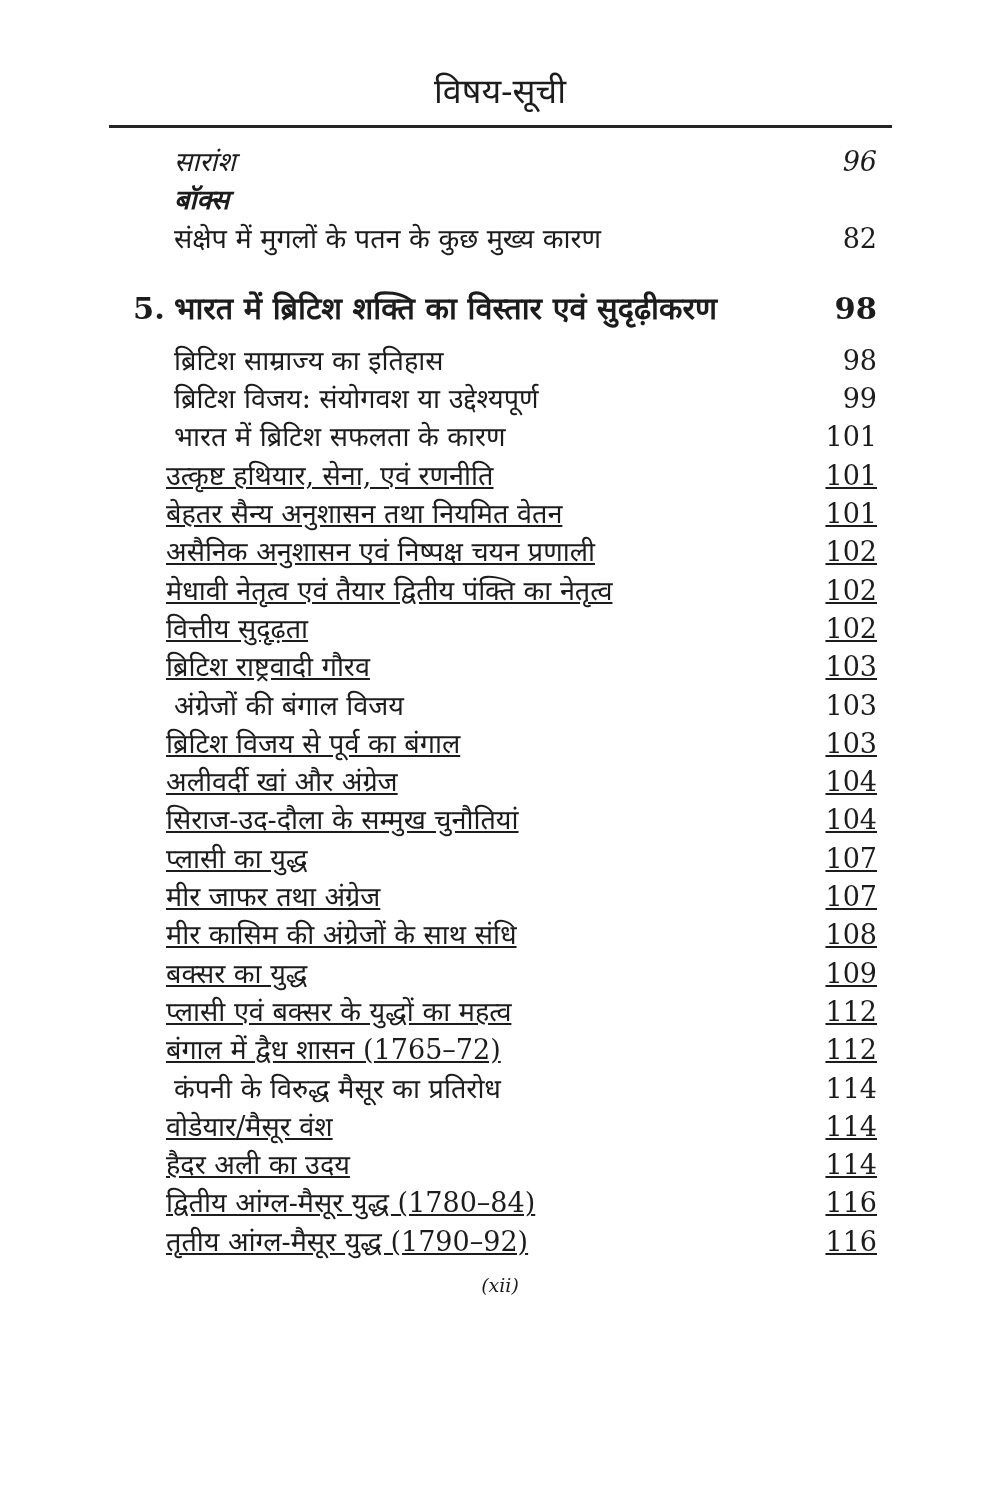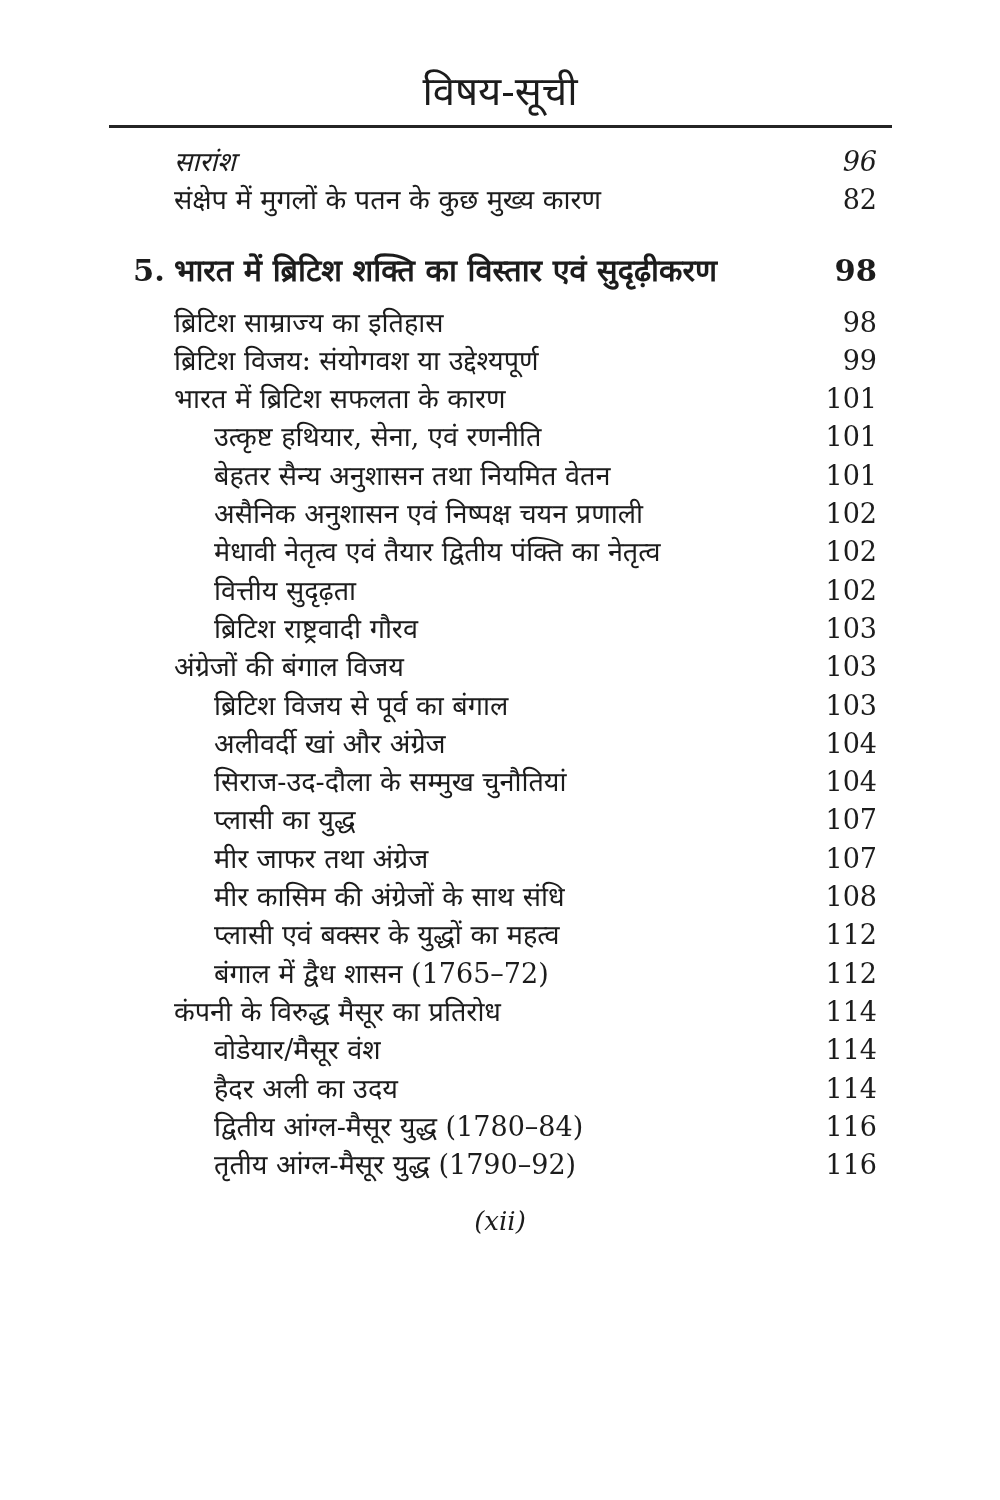--- a/index.html
+++ b/index.html
@@ -10,21 +10,21 @@
     margin: 0 auto;
     background: #ffffff;
     color: #1c1c1c;
     font-family: "DejaVu Serif", "Liberation Serif", serif;
     overflow: hidden;
     box-sizing: border-box;
   }
   .header-title {
     padding-top: 72px;
     text-align: center;
-    font-size: 40px;
+    font-size: 34px;
     line-height: 38px;
   }
   .header-rule {
     width: 783px;
     margin: 15px auto 0 auto;
     border: 0;
     border-top: 3px solid #242424;
   }
   .toc {
     margin-top: 15px;
@@ -32,56 +32,60 @@
     font-size: 27px;
   }
   .row {
     display: flex;
     align-items: flex-end;
     line-height: 38.3px;
   }
   .row .t { flex: 1 1 auto; padding-right: 14px; }
   .row .p { white-space: nowrap; text-align: right; }
   .ind1 { margin-left: 41px; }
-  .ind2 { margin-left: 81px; }
+  .ind2 { margin-left: 33px; text-decoration: underline; }
   .it  { font-style: italic; }
   .bi  { font-style: italic; font-weight: bold; }
   .chapter {
     display: flex;
     align-items: baseline;
     font-weight: bold;
     font-size: 30.5px;
     line-height: 42px;
     margin-top: 29px;
     margin-bottom: 13px;
   }
   .chapter .num { flex: 0 0 41px; }
   .chapter .t { flex: 1 1 auto; padding-right: 14px; }
   .chapter .p { white-space: nowrap; }
   .footer {
-    margin-top: 18px;
+    margin-top: 5px;
     text-align: center;
     font-style: italic;
-    font-size: 26px;
+    font-size: 19px;
     line-height: 38px;
   }
 </style>
 </head>
 <body>
 
 <div class="page">
 
   <div class="header-title">विषय-सूची</div>
   <hr class="header-rule">
 
   <div class="toc">
 
     <div class="row ind1 it">
       <span class="t">सारांश</span>
       <span class="p">96</span>
+    </div>
+    <div class="row ind1 bi">
+      <span class="t">बॉक्स</span>
+      <span class="p"></span>
     </div>
     <div class="row ind1">
       <span class="t">संक्षेप में मुगलों के पतन के कुछ मुख्य कारण</span>
       <span class="p">82</span>
     </div>
 
     <div class="chapter">
       <span class="num">5.</span>
       <span class="t">भारत में ब्रिटिश शक्ति का विस्तार एवं सुदृढ़ीकरण</span>
       <span class="p">98</span>
@@ -145,20 +149,24 @@
     </div>
     <div class="row ind2">
       <span class="t">मीर जाफर तथा अंग्रेज</span>
       <span class="p">107</span>
     </div>
     <div class="row ind2">
       <span class="t">मीर कासिम की अंग्रेजों के साथ संधि</span>
       <span class="p">108</span>
     </div>
     <div class="row ind2">
+      <span class="t">बक्सर का युद्ध</span>
+      <span class="p">109</span>
+    </div>
+    <div class="row ind2">
       <span class="t">प्लासी एवं बक्सर के युद्धों का महत्व</span>
       <span class="p">112</span>
     </div>
     <div class="row ind2">
       <span class="t">बंगाल में द्वैध शासन (1765–72)</span>
       <span class="p">112</span>
     </div>
     <div class="row ind1">
       <span class="t">कंपनी के विरुद्ध मैसूर का प्रतिरोध</span>
       <span class="p">114</span>

